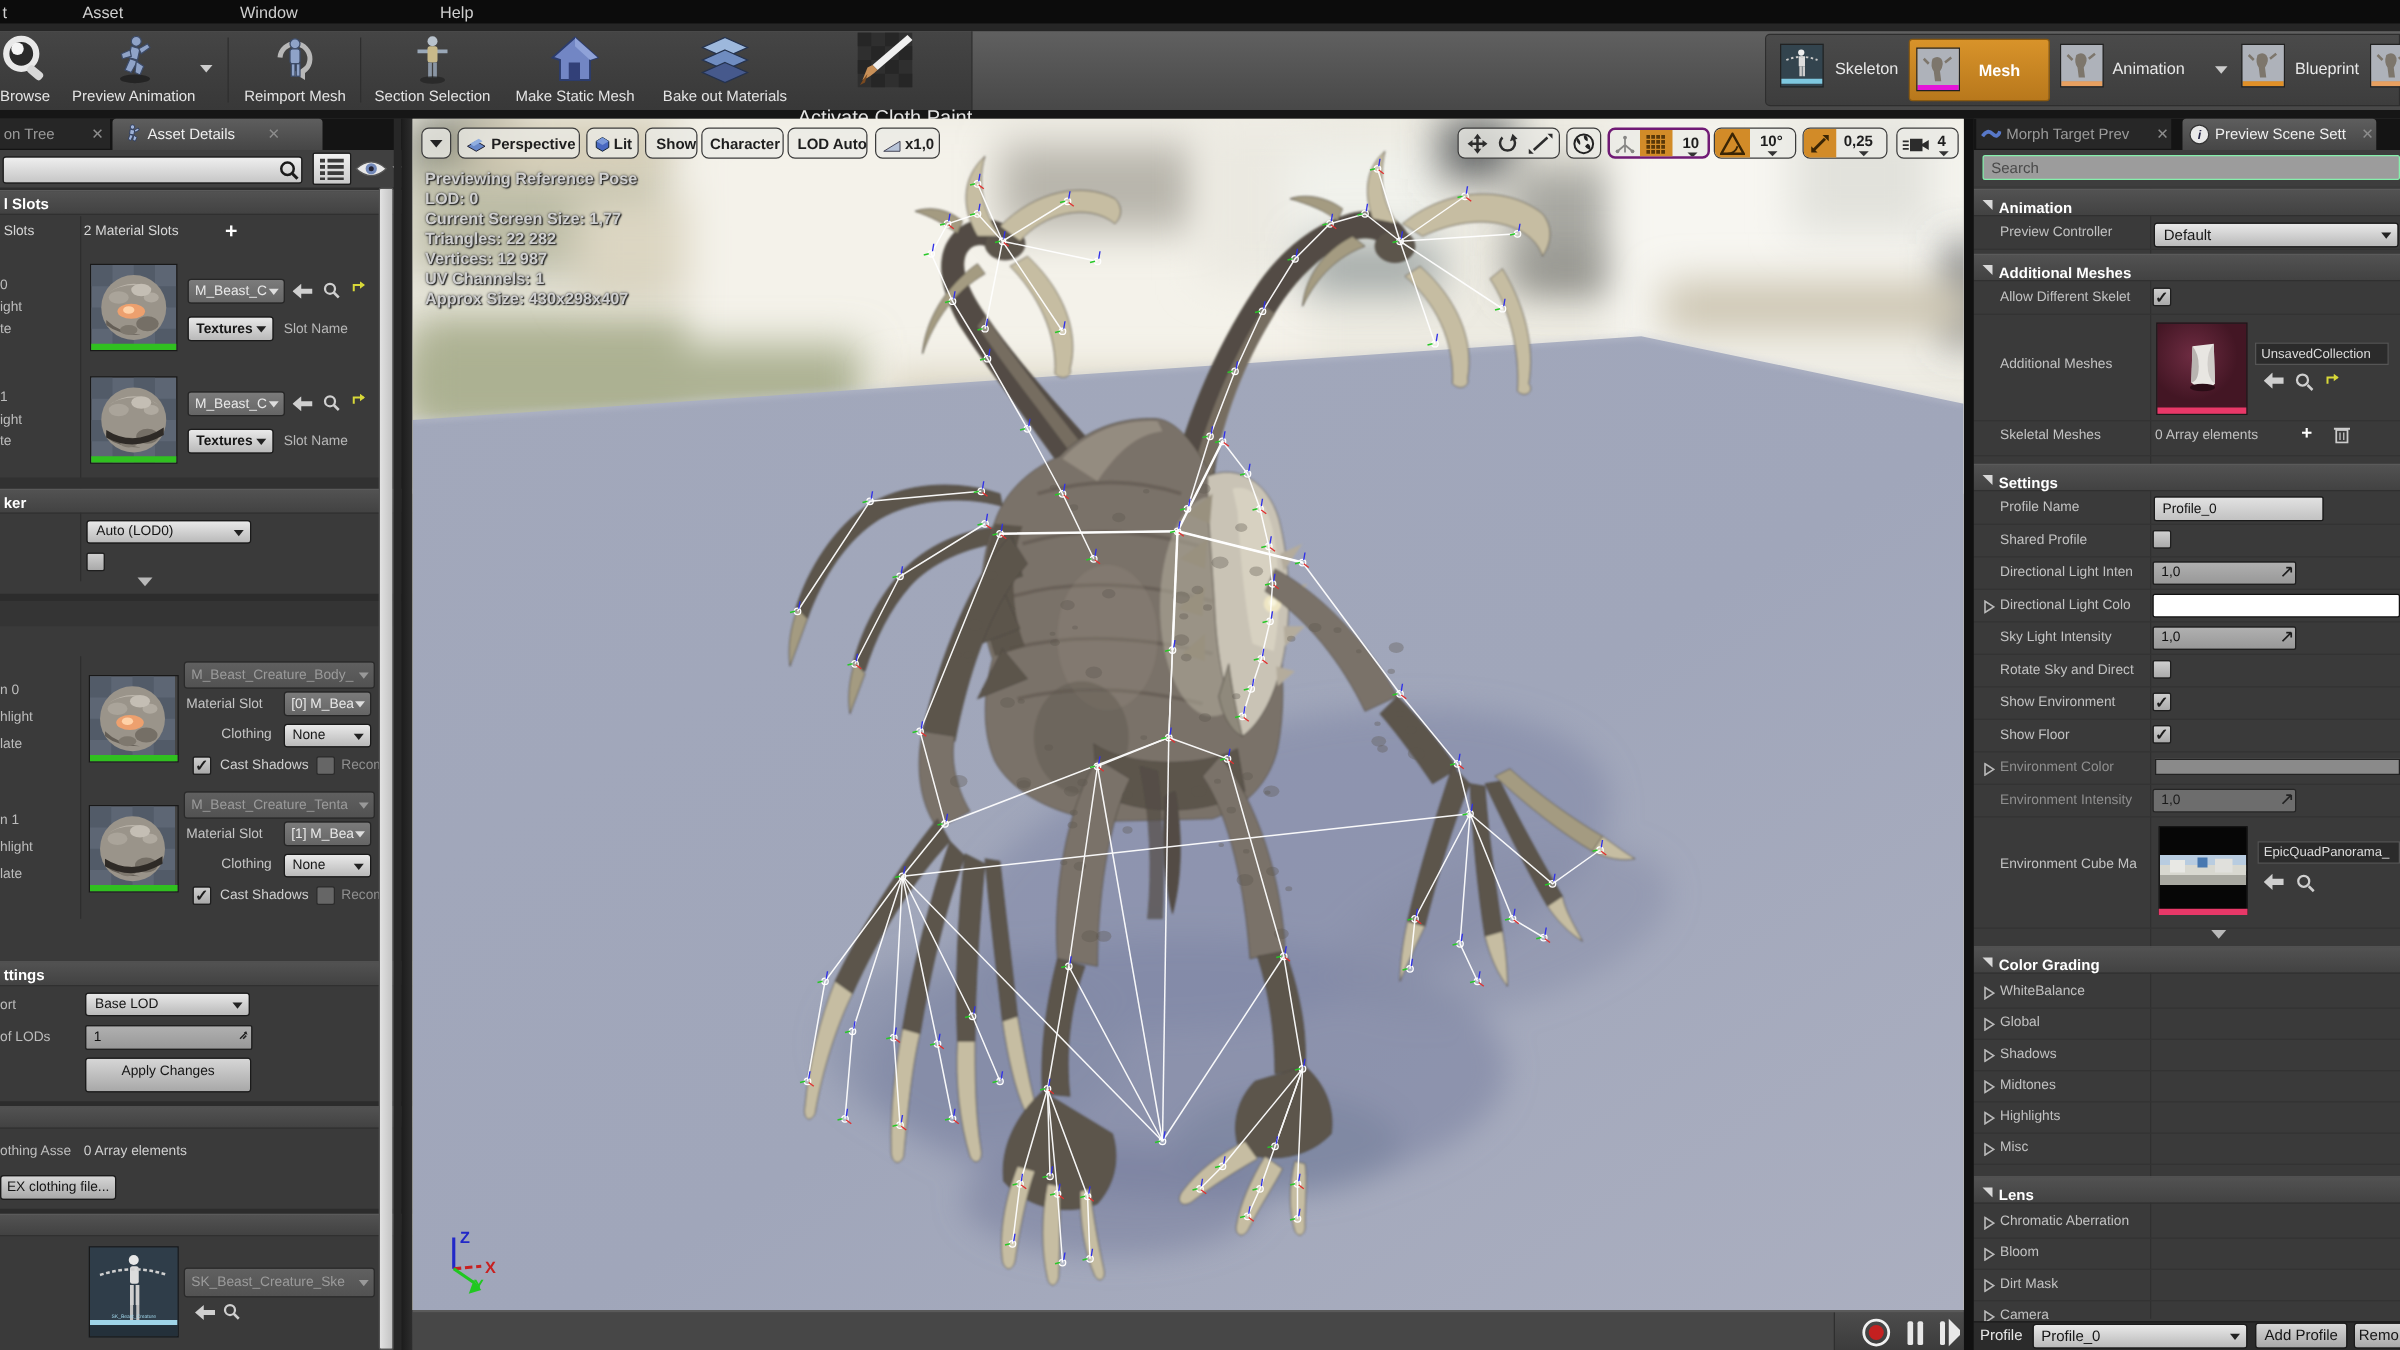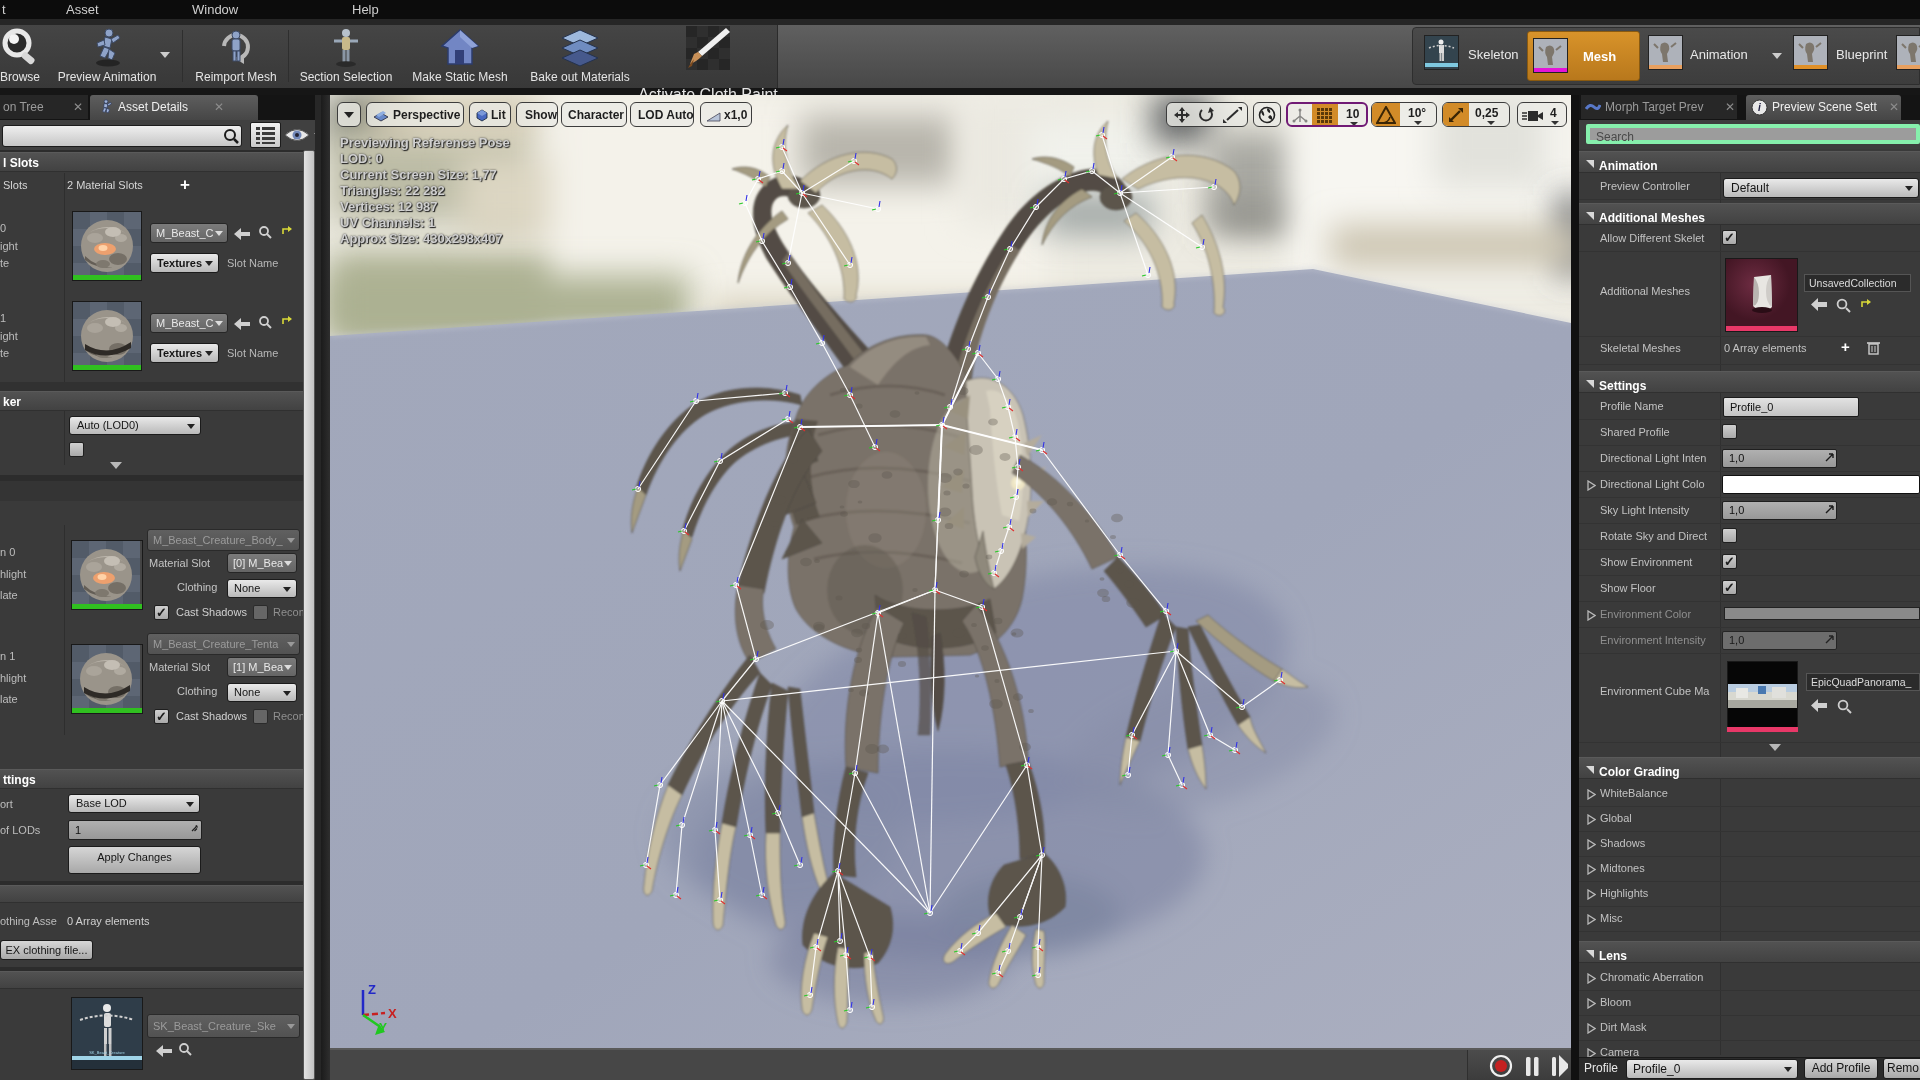--- a/index.html
+++ b/index.html
@@ -400,21 +400,21 @@
 <div class="abs" style="left:26px;top:5px;color:#9a9a9a;font-size:12px;">Morph Target Prev</div>
 <div class="x" style="left:146px;top:5px;">✕</div>
 <div class="abs" style="left:167px;top:0px;width:155px;height:25px;background:linear-gradient(#5e5e5e,#464646);border-radius:3px 3px 0 0;"></div>
 <div class="abs" style="left:172px;top:4px;width:17px;height:17px;"><svg width="17" height="17" viewBox="0 0 17 17">
         <circle cx="8.5" cy="8.5" r="7.5" fill="#e8e8e8" stroke="#333" stroke-width="1"></circle>
         <text x="8.5" y="12" text-anchor="middle" font-size="10" font-style="italic" font-weight="bold" fill="#224">i</text>
       </svg></div>
 <div class="abs" style="left:193px;top:5px;color:#efefef;font-size:12px;">Preview Scene Sett</div>
 <div class="x" style="left:310px;top:5px;">✕</div>
 <div class="abs" style="left:0px;top:25px;width:341px;height:29px;background:#3d3d3d;"></div>
-<div class="abs" style="left:7px;top:29px;width:334px;height:20px;background:#9c9c9c;border:4px solid #86efac;border-radius:2px;color:#4a4a4a;font-size:12px;"><span style="margin-left:6px;line-height:18px;">Search</span></div>
+<div class="abs" style="left:7px;top:29px;width:334px;height:20px;background:#9c9c9c;border:1px solid #86efac;border-radius:2px;color:#4a4a4a;font-size:12px;"><span style="margin-left:6px;line-height:18px;">Search</span></div>
 <div class="abs" style="left:141px;top:56px;width:1px;height:904px;background:#303030;"></div>
 <div class="hdr" style="top:56px;height:22px;"><svg width="10" height="10" style="margin:6px 0 0 6px;">
         <path d="M1 2 L9 2 L9 10 Z" fill="#d8d8d8"></path>
       </svg><span style="position:absolute;left:20px;top:4px;">Animation</span></div>
 <div class="abs" style="left:0px;top:80px;width:341px;height:25px;border-bottom:1px solid #333;"></div>
     <div class="abs" style="left:21px;top:85px;color:#c2c2c2;font-size:11px;">Preview Controller</div>
 <div class="combo" style="left:144px;top:83px;width:196px;height:20px;"><span style="margin-left:7px;line-height:18px;font-size:12px;">Default</span><span class="car"></span></div>
 <div class="hdr" style="top:108px;height:22px;"><svg width="10" height="10" style="margin:6px 0 0 6px;">
         <path d="M1 2 L9 2 L9 10 Z" fill="#d8d8d8"></path>
       </svg><span style="position:absolute;left:20px;top:4px;">Additional Meshes</span></div>

